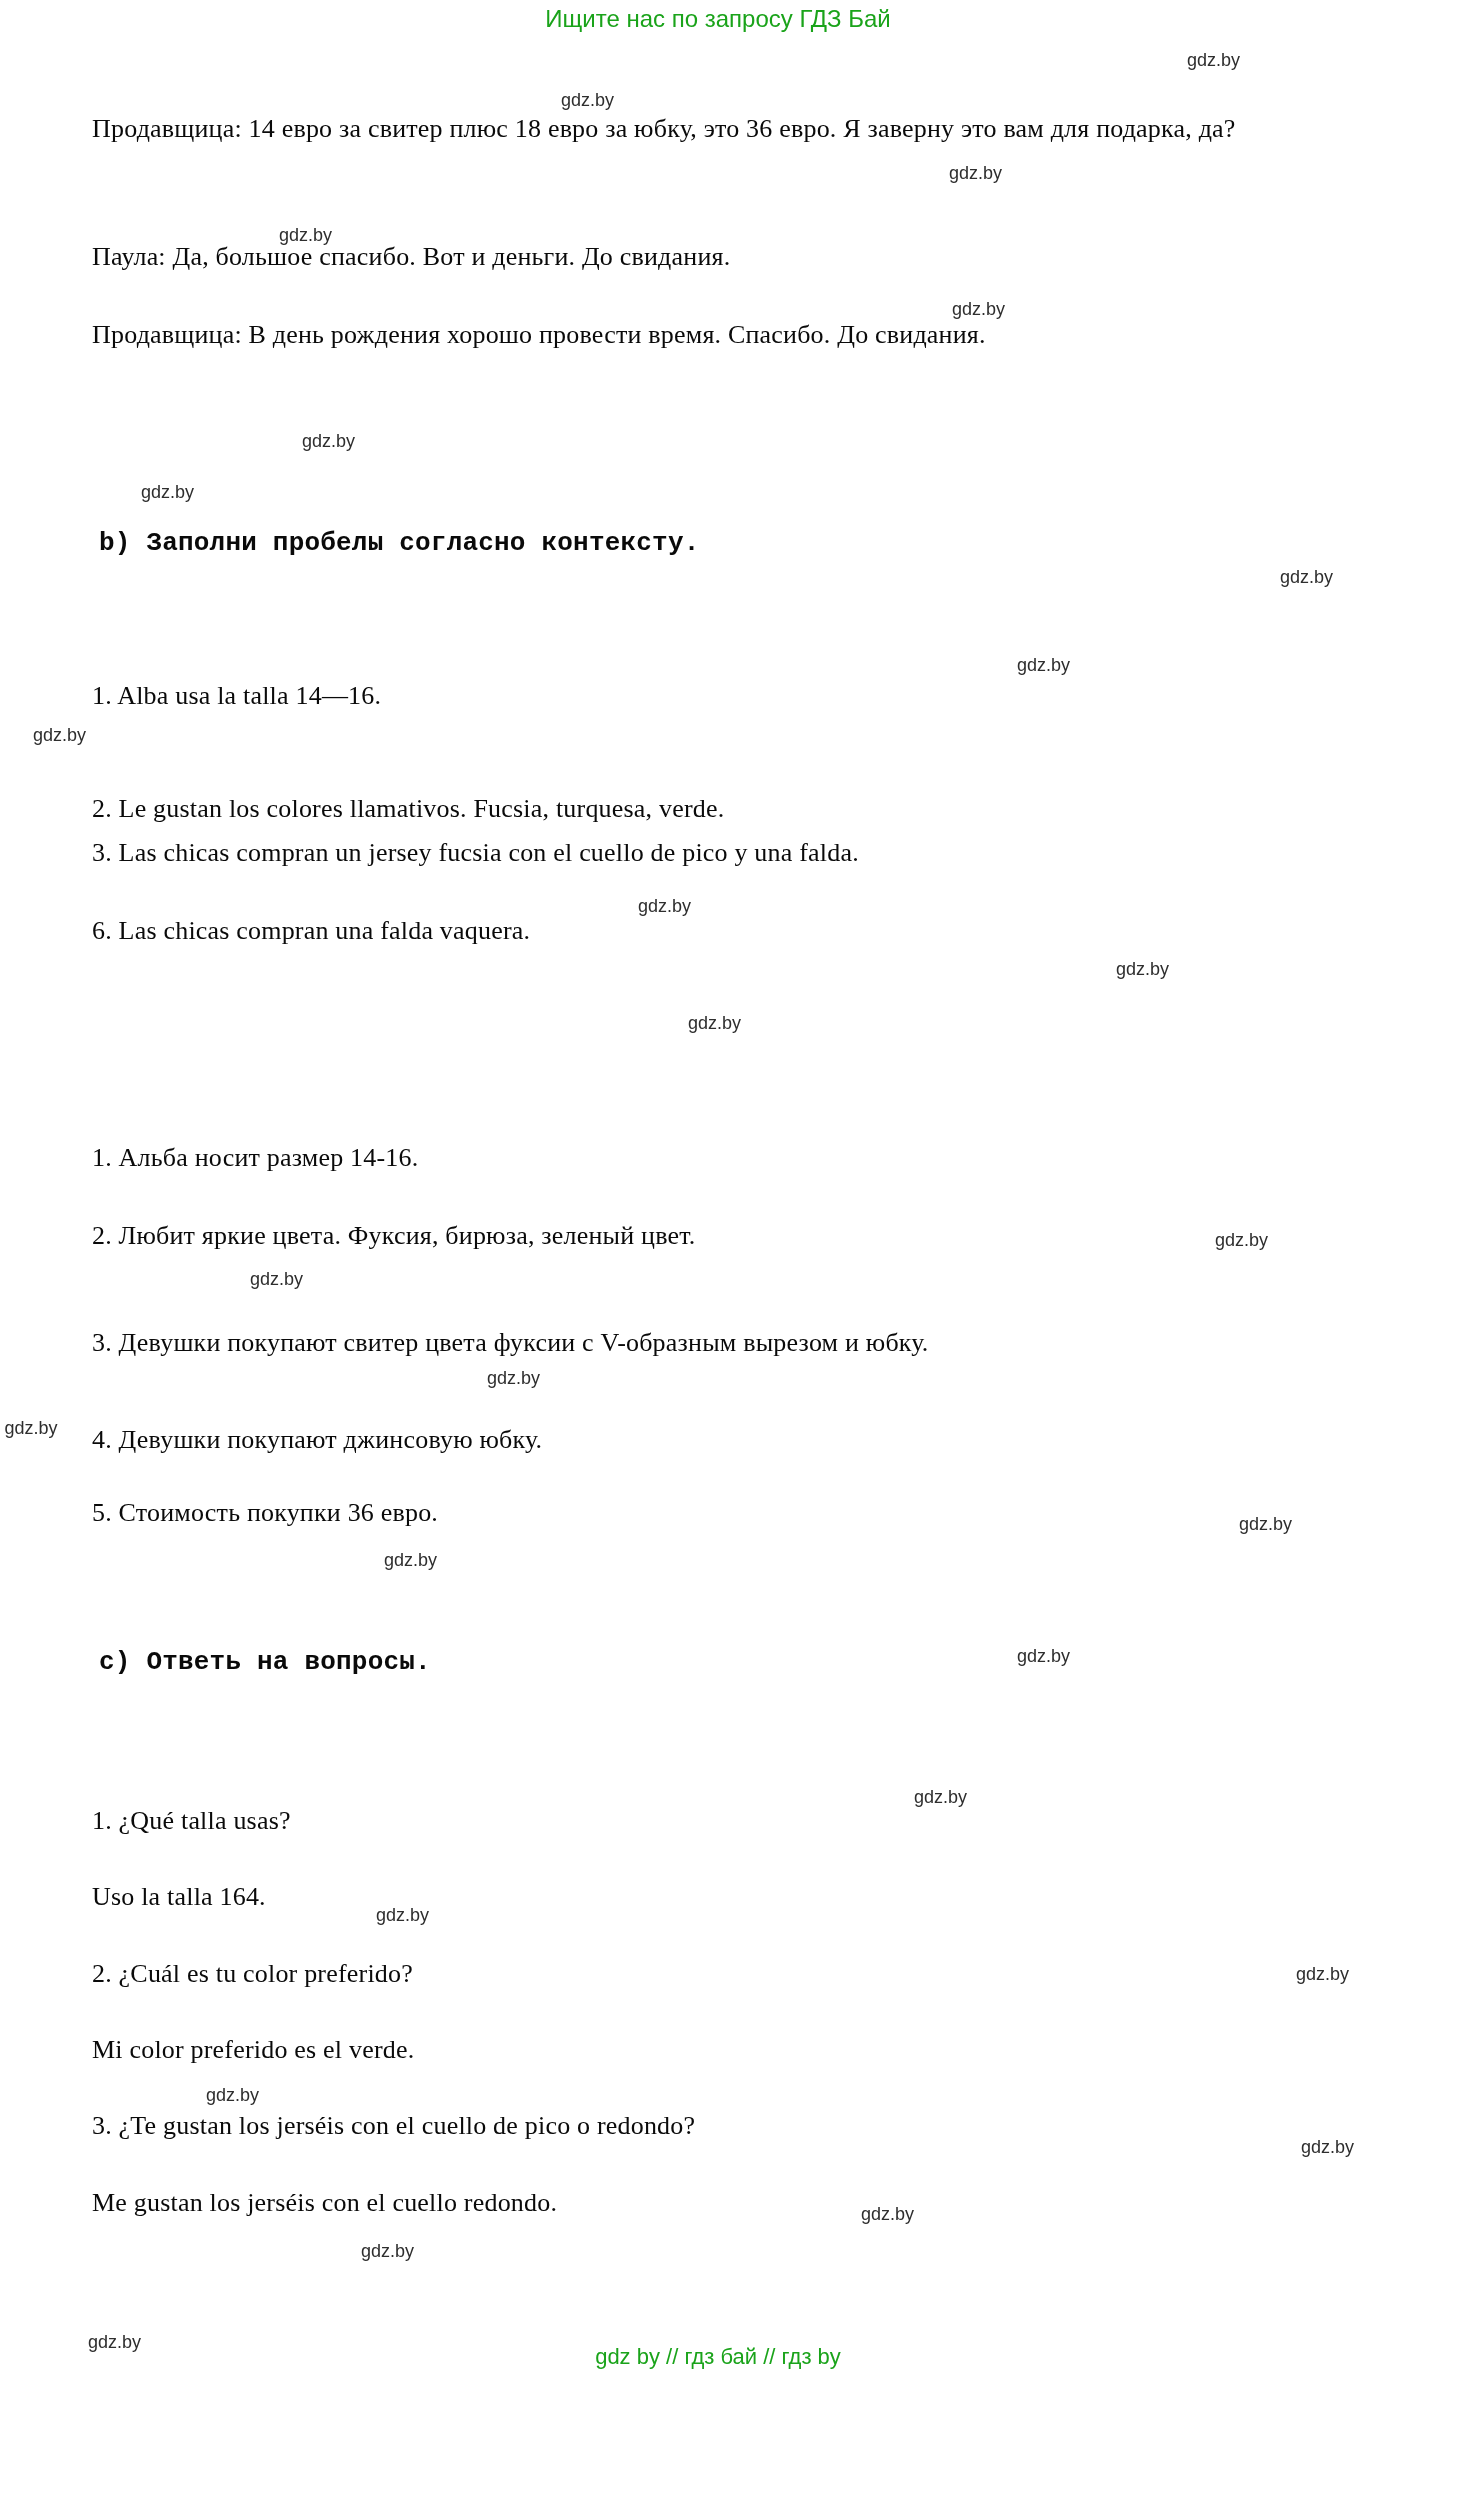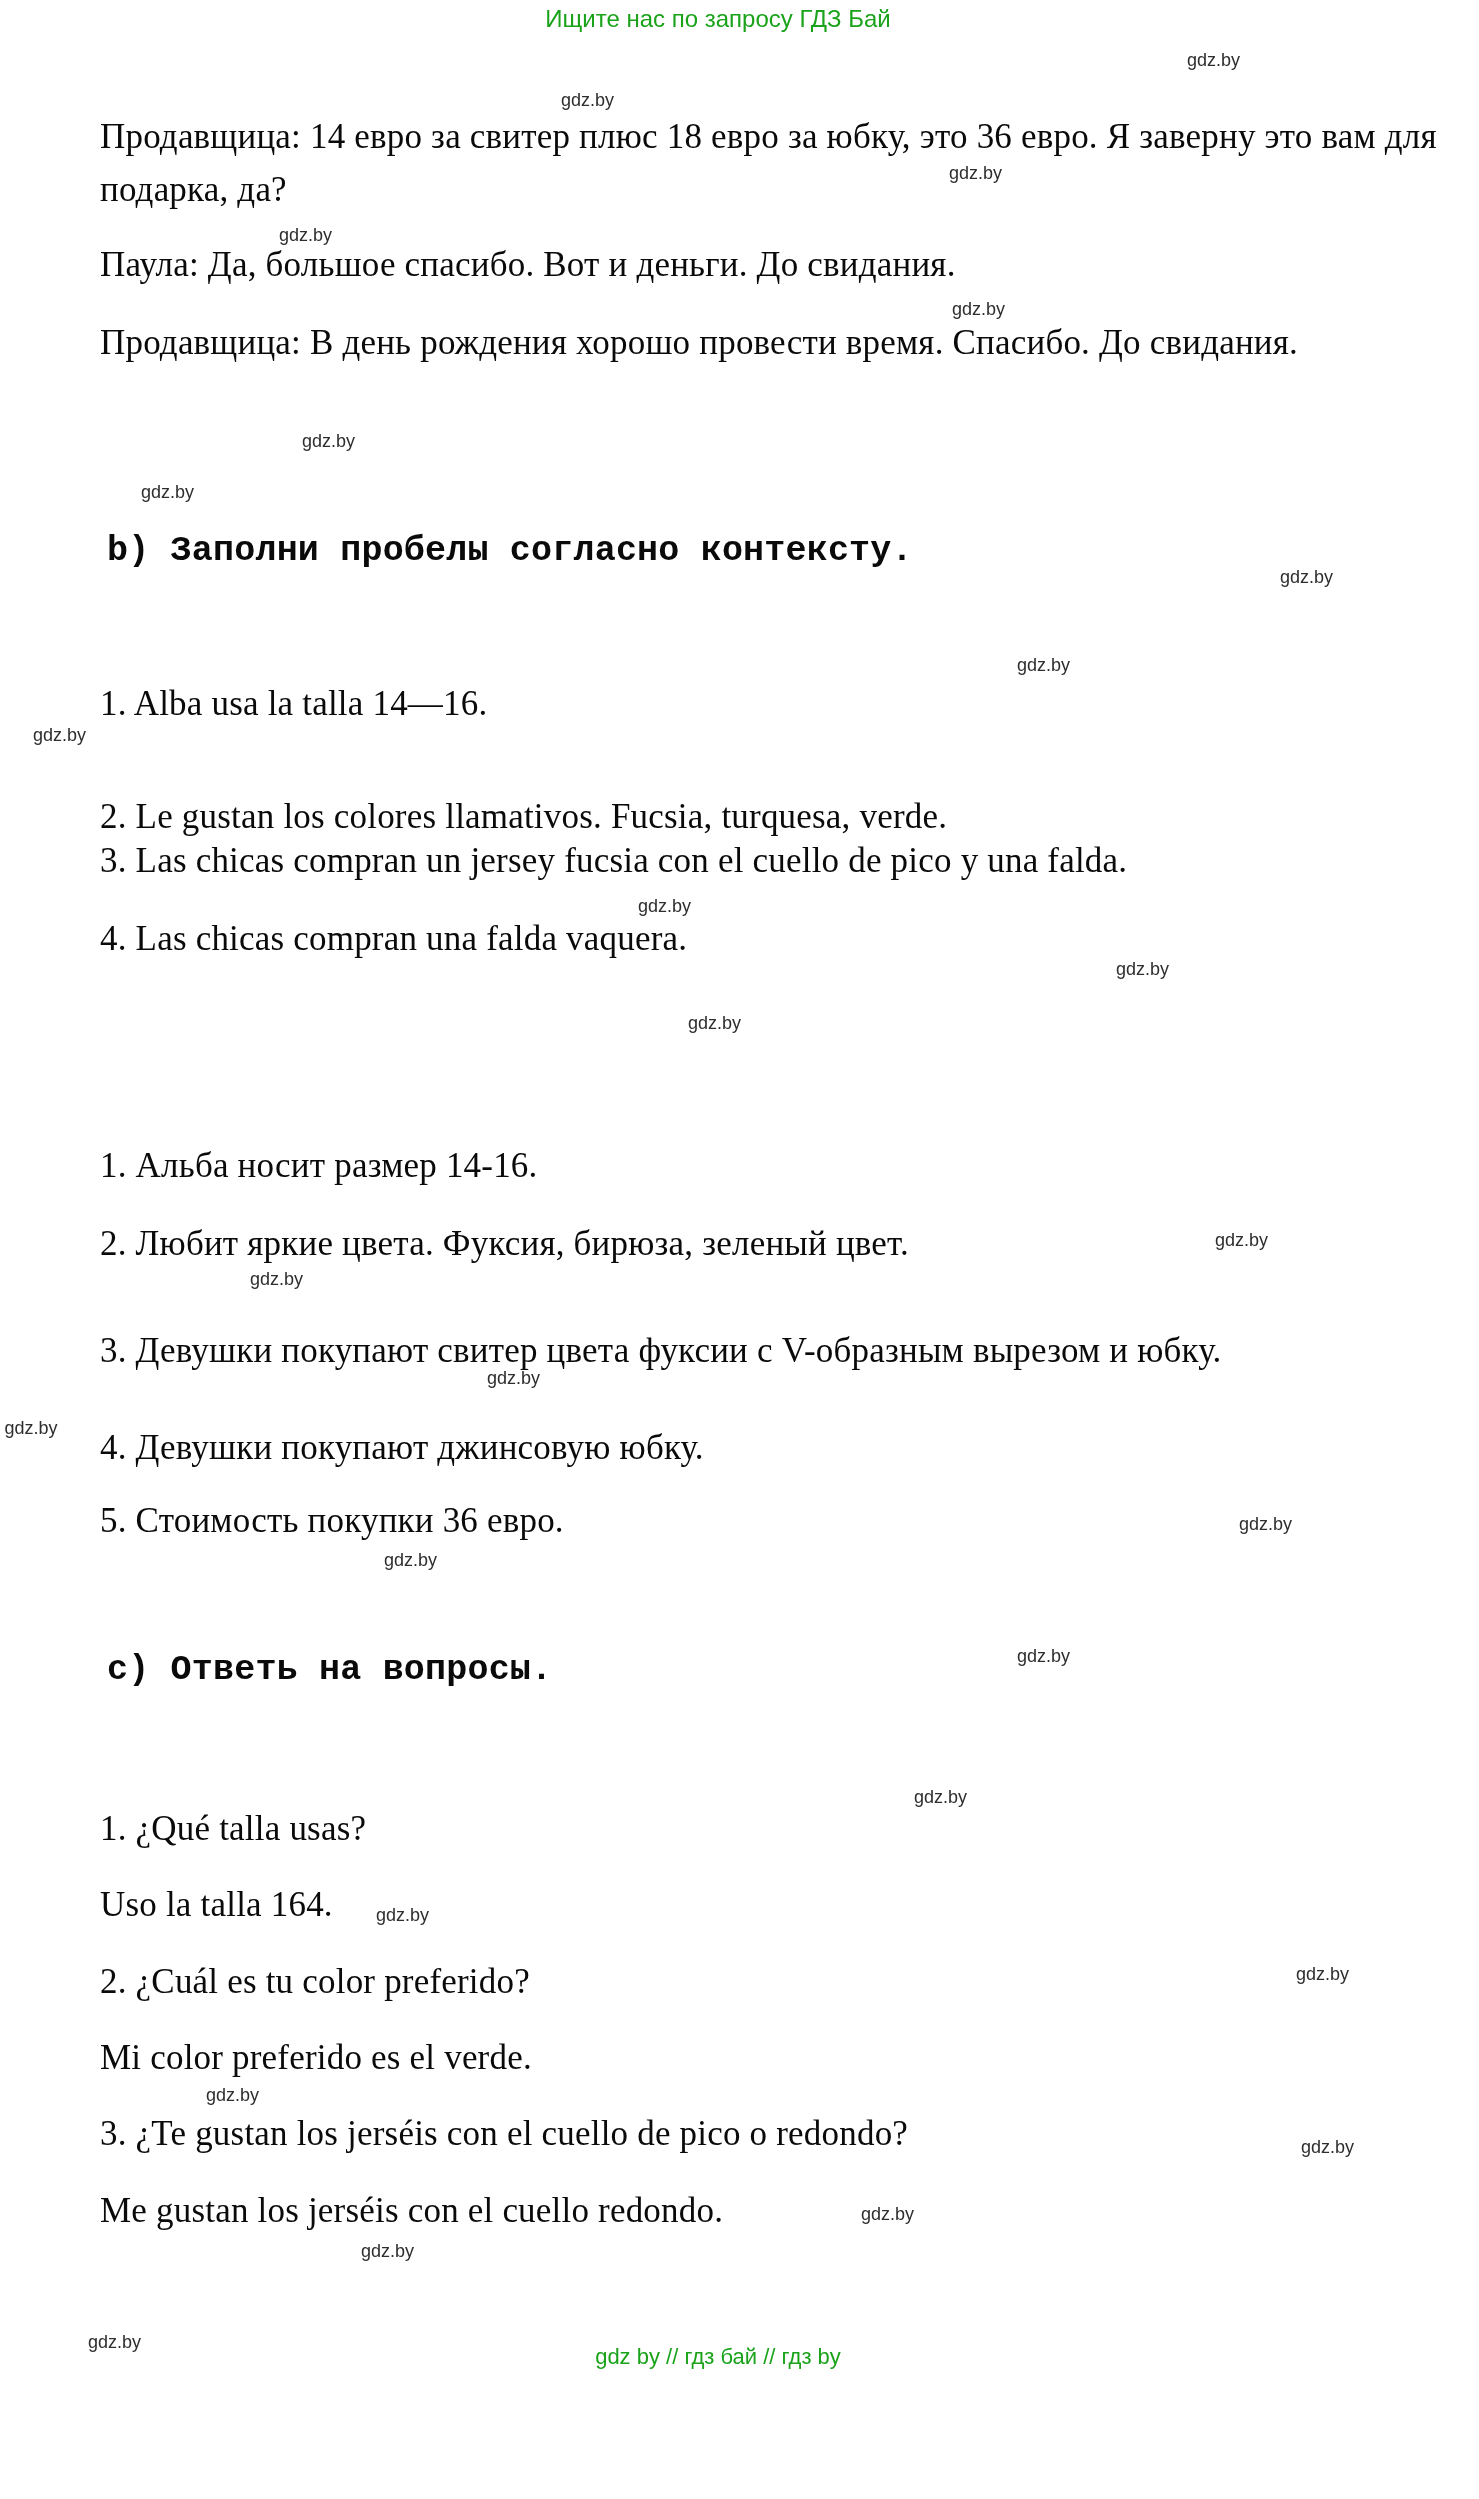--- a/index.html
+++ b/index.html
@@ -29,22 +29,22 @@
     font-size:18px;
     line-height:21px;
     color:#2e2e2e;
     white-space:nowrap;
     margin-top:20px;
   }
   .t {
     position:absolute;
     left:92px;
     width:1365px;
-    margin:8px;
-    font-size:35px;
+    margin:0;
+    font-size:26px;
     line-height:53px;
     letter-spacing:0.2px;
   }
   .h {
     font-weight:bold;
     left:99px;
     font-family:Liberation Mono, monospace;
   }
 </style>
 </head>
@@ -86,21 +86,21 @@
 
   <p class="t" style="top:102px;width:1350px">Продавщица: 14 евро за свитер плюс 18 евро за юбку, это 36 евро. Я заверну это вам для подарка, да?</p>
   <p class="t" style="top:230px">Паула: Да, большое спасибо. Вот и деньги. До свидания.</p>
   <p class="t" style="top:308px;width:1365px">Продавщица: В день рождения хорошо провести время. Спасибо. До свидания.</p>
 
   <p class="t h" style="top:517px">b) Заполни пробелы согласно контексту.</p>
 
   <p class="t" style="top:669px">1. Alba usa la talla 14—16.</p>
   <p class="t" style="top:782px">2. Le gustan los colores llamativos. Fucsia, turquesa, verde.</p>
   <p class="t" style="top:826px">3. Las chicas compran un jersey fucsia con el cuello de pico y una falda.</p>
-  <p class="t" style="top:904px">4. Las chicas compran una falda vaquera.</p>
+  <p class="t" style="top:904px">6. Las chicas compran una falda vaquera.</p>
 
   <p class="t" style="top:1131px">1. Альба носит размер 14-16.</p>
   <p class="t" style="top:1209px">2. Любит яркие цвета. Фуксия, бирюза, зеленый цвет.</p>
   <p class="t" style="top:1316px;width:1304px">3. Девушки покупают свитер цвета фуксии с V-образным вырезом и юбку.</p>
   <p class="t" style="top:1413px">4. Девушки покупают джинсовую юбку.</p>
   <p class="t" style="top:1486px">5. Стоимость покупки 36 евро.</p>
 
   <p class="t h" style="top:1636px">c) Ответь на вопросы.</p>
 
   <p class="t" style="top:1794px">1. ¿Qué talla usas?</p>

